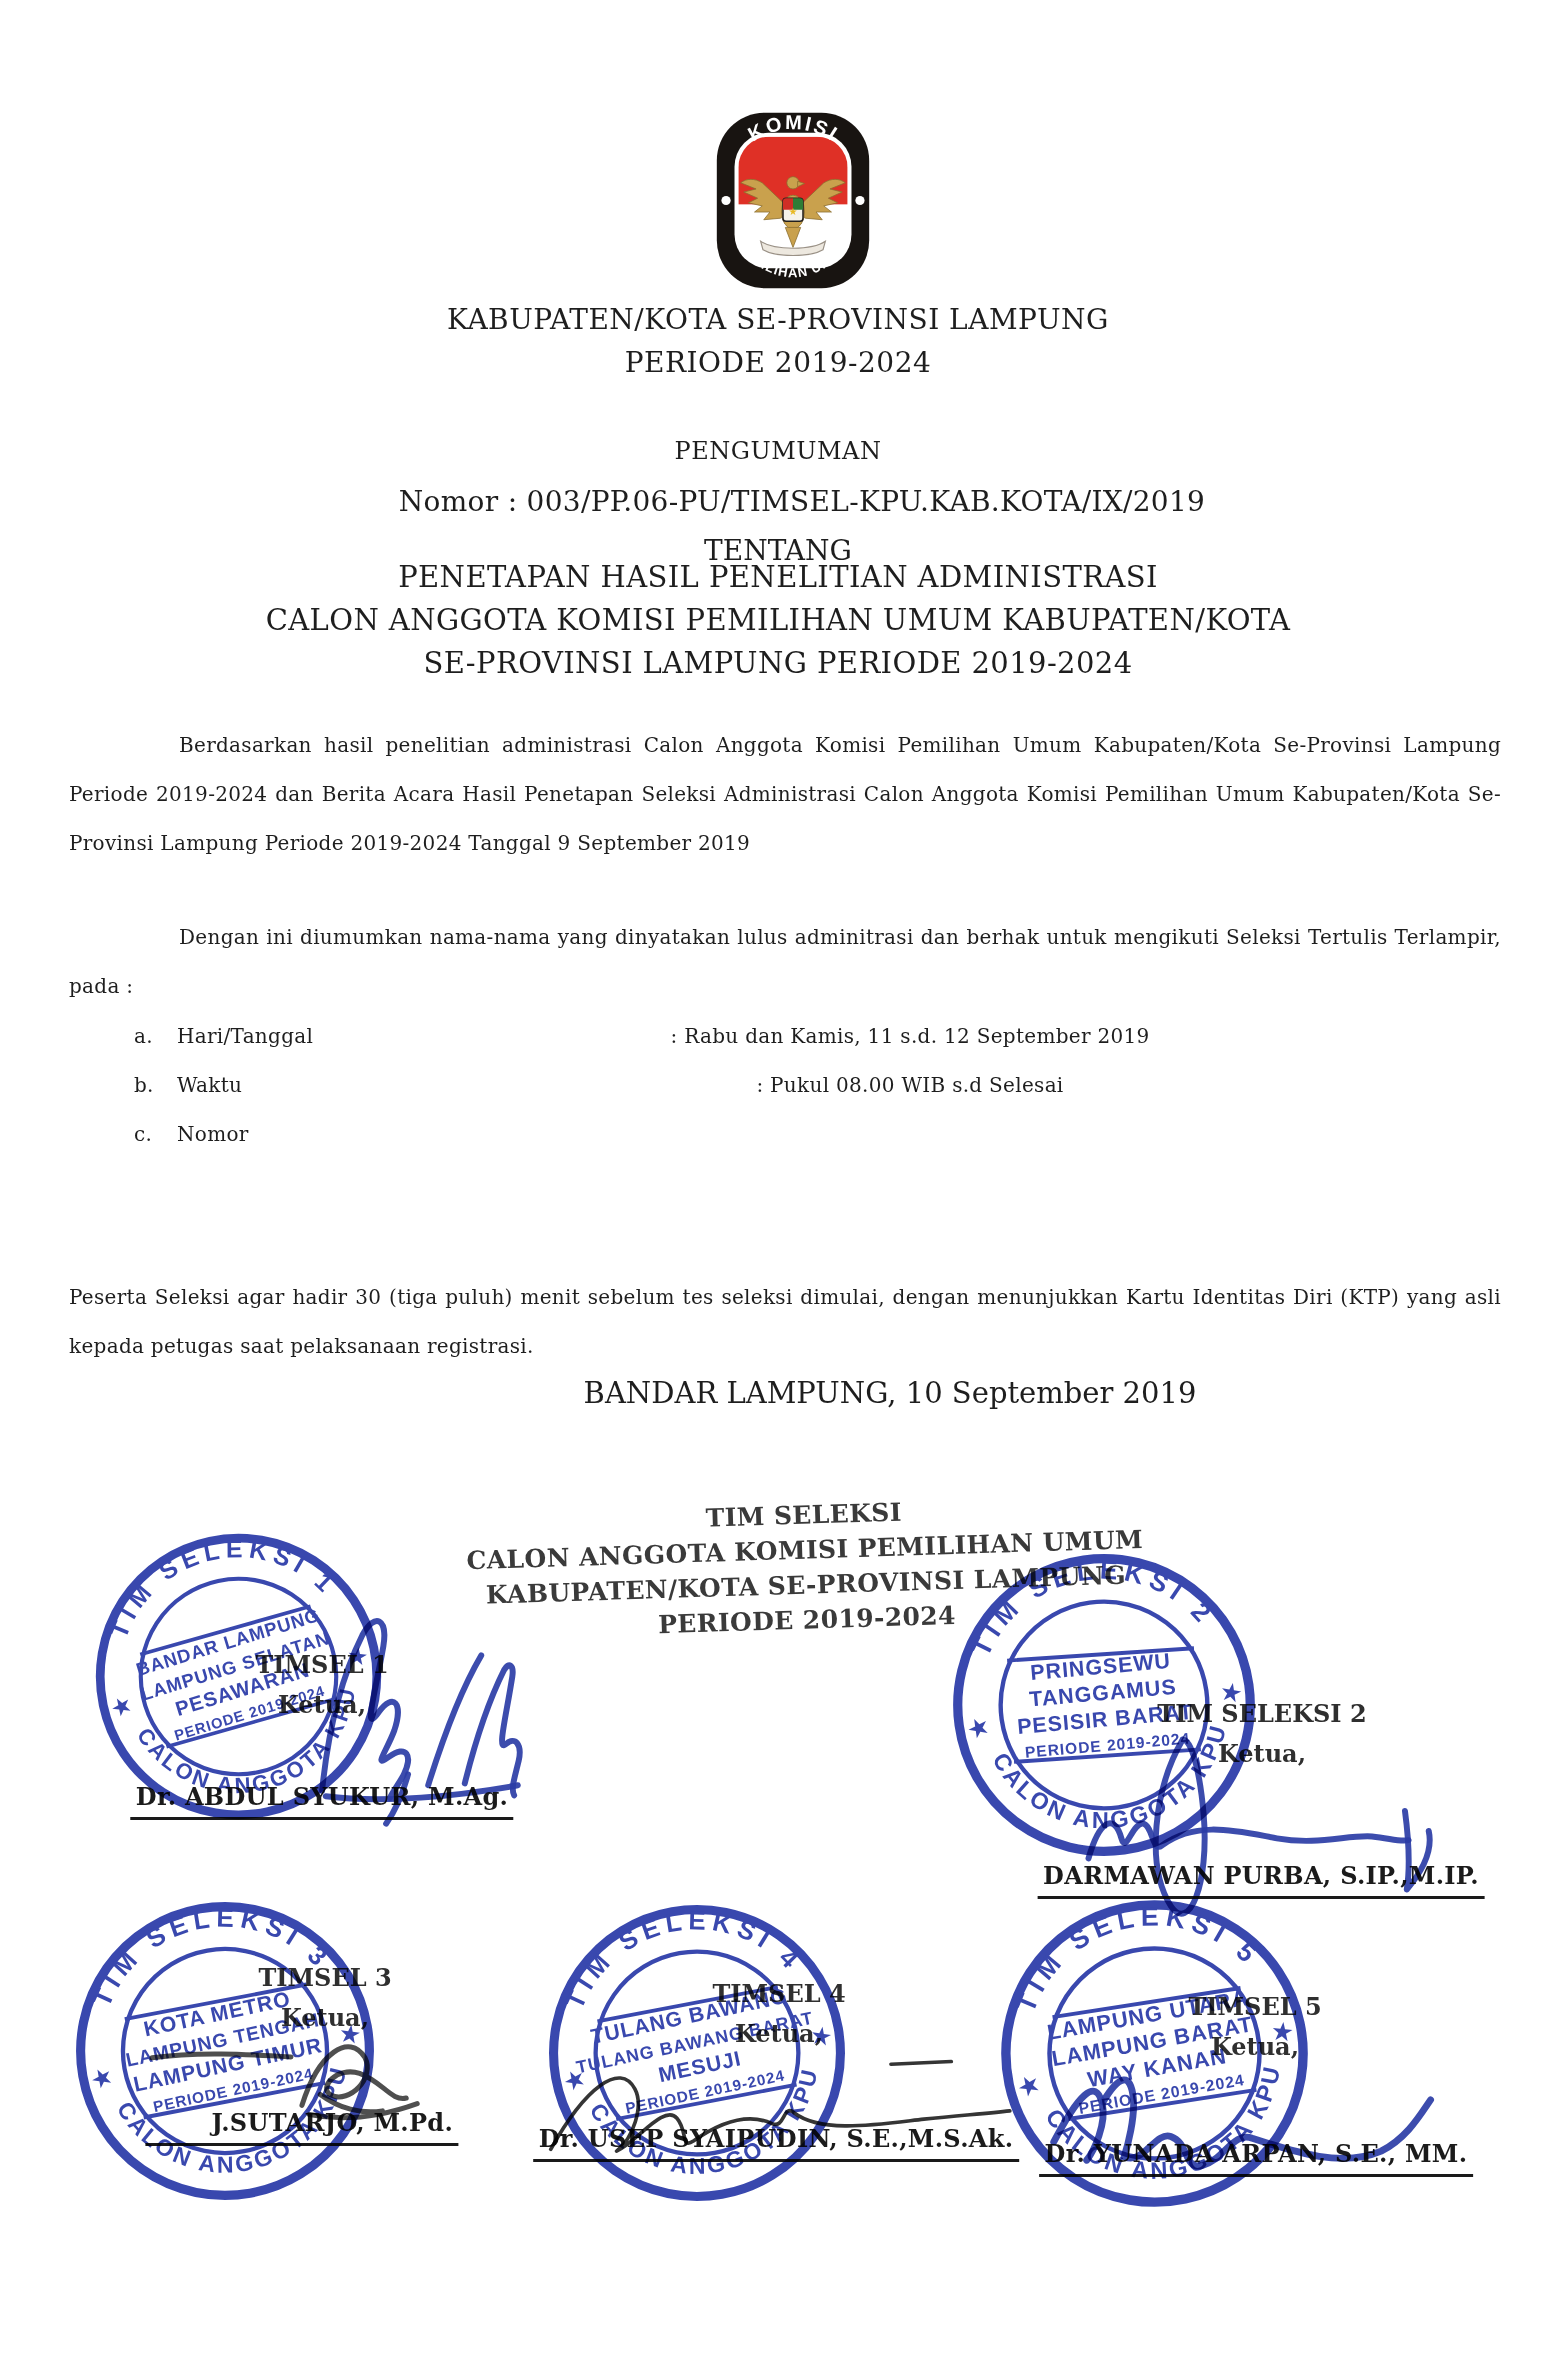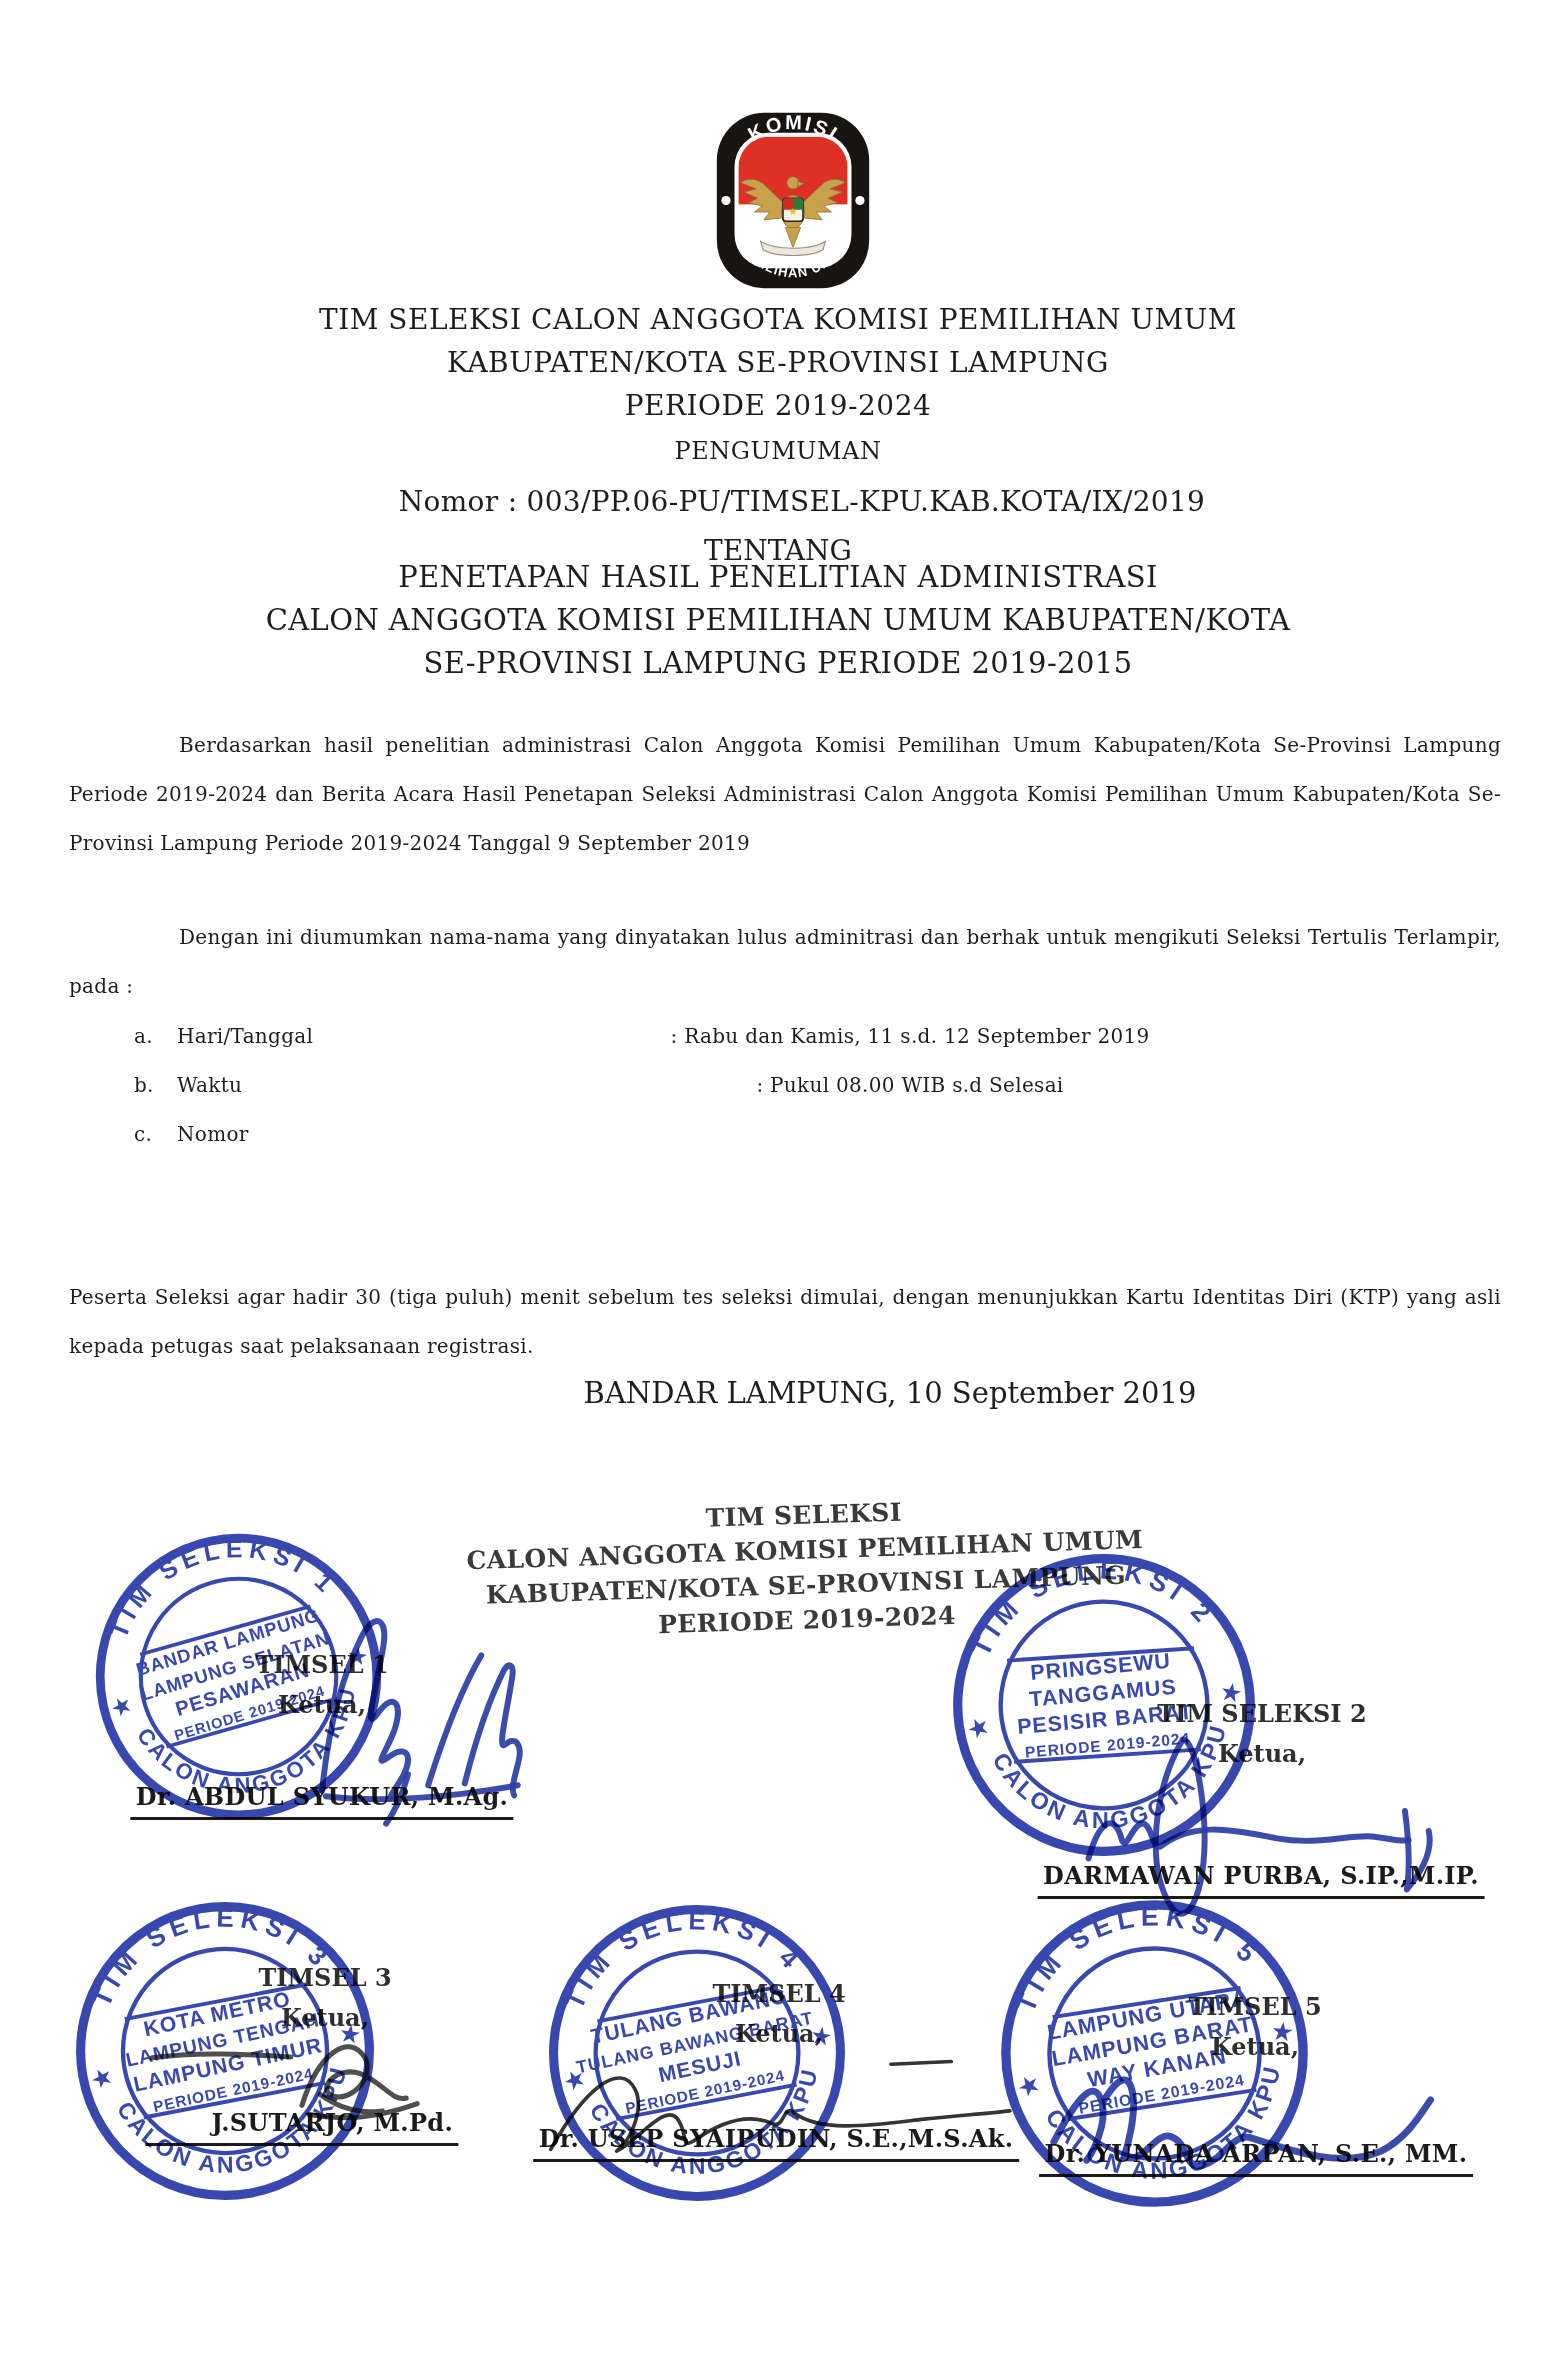--- a/index.html
+++ b/index.html
@@ -81,33 +81,32 @@
       <text font-family="'Liberation Sans',sans-serif" font-weight="bold" font-size="26" fill="#ffffff" letter-spacing="3">
         <textPath href="#lg-arc-top" startOffset="50%" text-anchor="middle">KOMISI</textPath>
       </text>
       <text font-family="'Liberation Sans',sans-serif" font-weight="bold" font-size="17" fill="#ffffff" letter-spacing="1.5">
         <textPath href="#lg-arc-bot" startOffset="50%" text-anchor="middle">PEMILIHAN UMUM</textPath>
       </text>
     </svg>
   </div>
 
   <div class="abs ctr doc-title" style="top:298px;">
-    <div>TIM SELEKSI CALON ANGGOTA KOMISI PEMILIHAN UMUM</div>
     <div>KABUPATEN/KOTA SE-PROVINSI LAMPUNG</div>
     <div>PERIODE 2019-2024</div>
   </div>
 
   <div class="abs ctr announce" style="top:437px;">PENGUMUMAN</div>
   <div class="abs ctr nomor" style="top:485px;">Nomor : 003/PP.06-PU/TIMSEL-KPU.KAB.KOTA/IX/2019</div>
   <div class="abs ctr tentang" style="top:534px;">TENTANG</div>
 
   <div class="abs ctr subject" style="top:556px;">
     <div>PENETAPAN HASIL PENELITIAN ADMINISTRASI</div>
     <div>CALON ANGGOTA KOMISI PEMILIHAN UMUM KABUPATEN/KOTA</div>
-    <div>SE-PROVINSI LAMPUNG PERIODE 2019-2015</div>
+    <div>SE-PROVINSI LAMPUNG PERIODE 2019-2024</div>
   </div>
 
   <div class="abs bodytext indent" style="top:721px;">Berdasarkan hasil penelitian administrasi Calon Anggota Komisi Pemilihan Umum Kabupaten/Kota Se-Provinsi Lampung Periode 2019-2024 dan Berita Acara Hasil Penetapan Seleksi Administrasi Calon Anggota Komisi Pemilihan Umum Kabupaten/Kota Se-Provinsi Lampung Periode 2019-2024 Tanggal 9 September 2019</div>
   <div class="abs bodytext indent" style="top:913px;">Dengan ini diumumkan nama-nama yang dinyatakan lulus adminitrasi dan berhak untuk mengikuti Seleksi Tertulis Terlampir, pada :</div>
 
   <div class="abs bodytext" style="top:1012px;">
     <div class="detail-row">
       <span class="d-marker">a.</span>
       <span class="d-label">Hari/Tanggal</span>
       <span class="d-value">: Rabu dan Kamis, 11 s.d. 12 September 2019</span>

